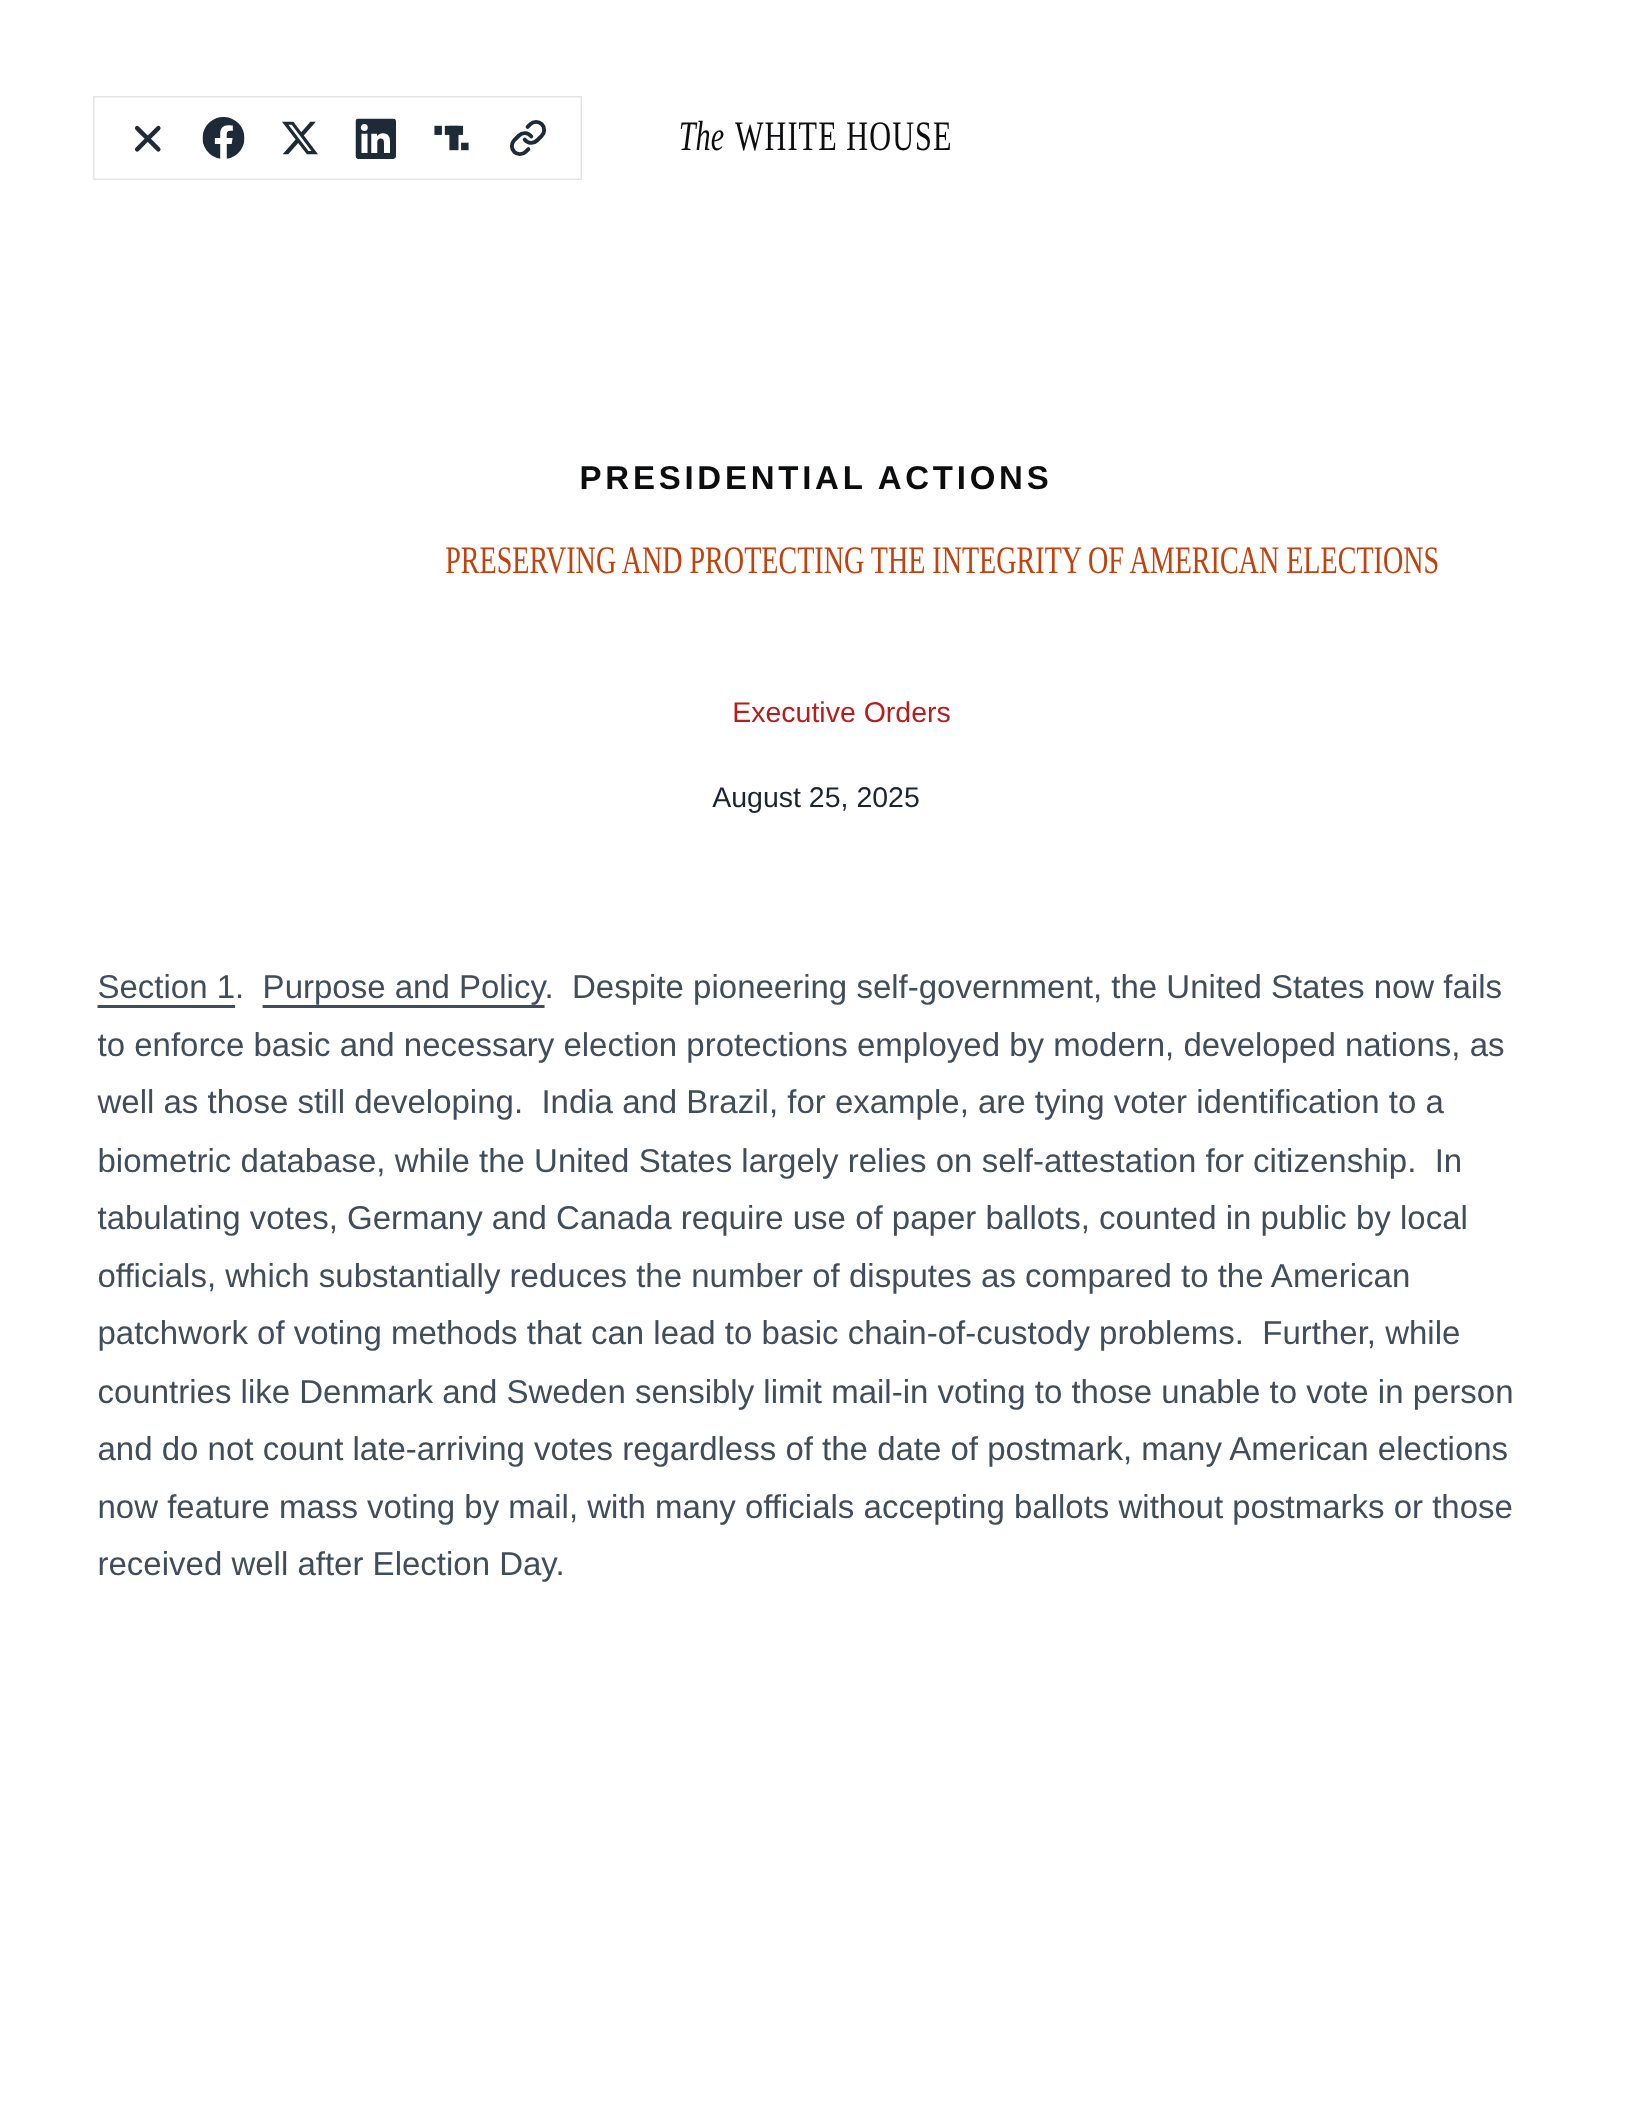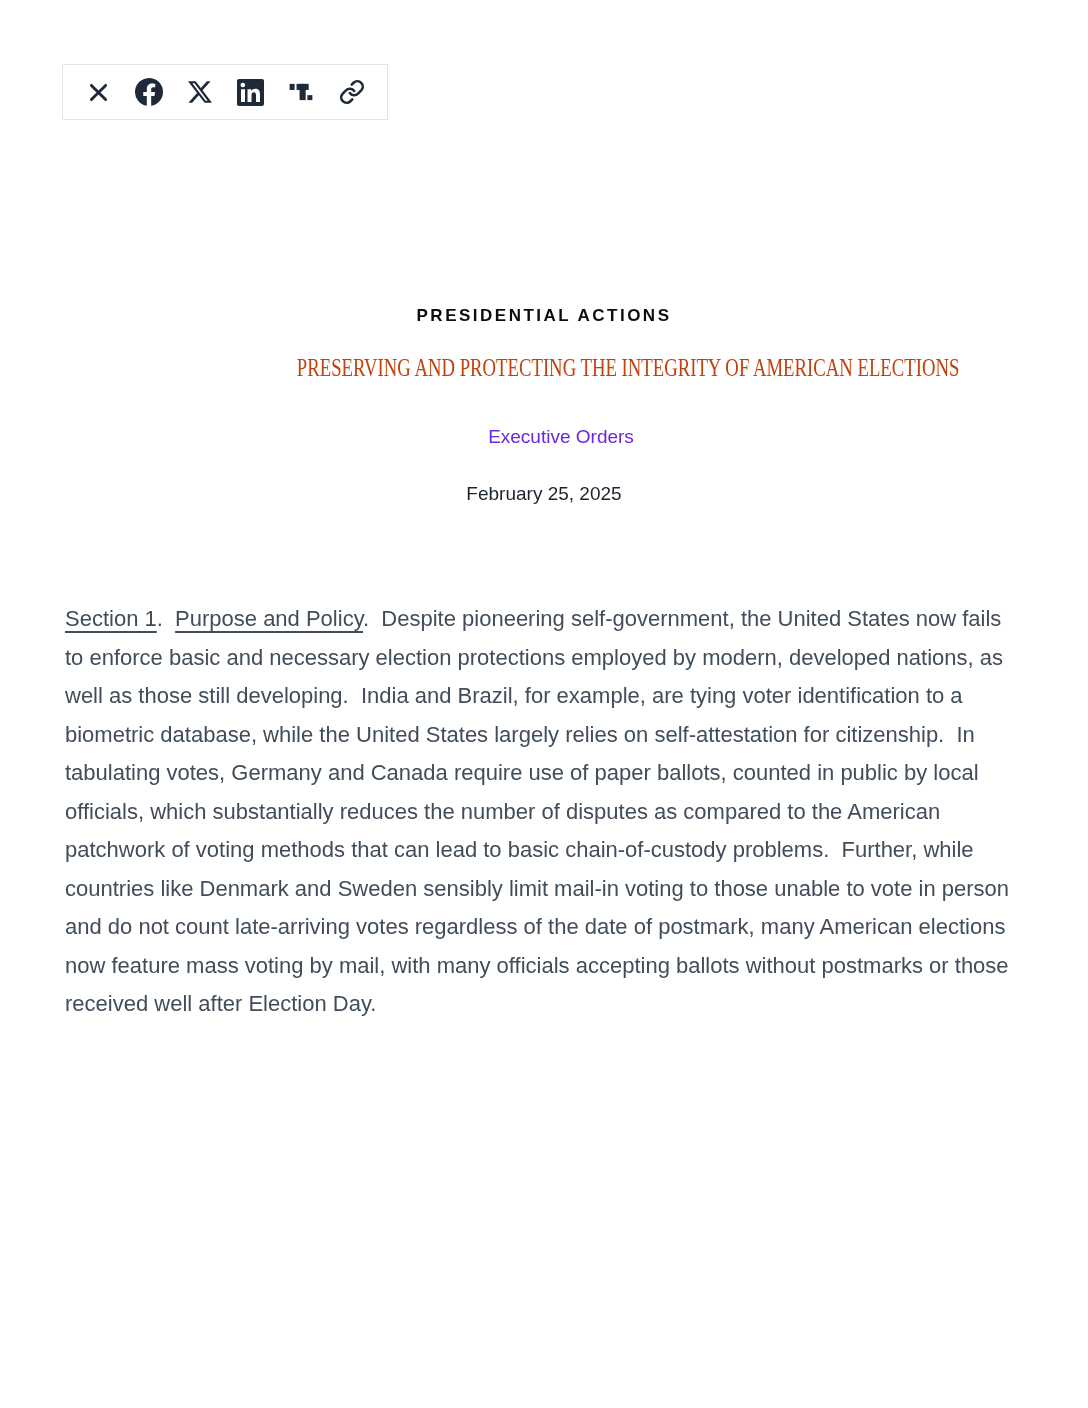--- a/index.html
+++ b/index.html
@@ -48,45 +48,45 @@
     transform-origin: center;
     font-size: 28px;
   }
   .logo-the { font-style: italic; margin-right: 10px; }
   .logo-wh  { letter-spacing: 1px; }
 
   
   .eyebrow {
     margin-top: 186px;
     text-align: center;
-    font-size: 17px;
+    font-size: 22px;
     font-weight: bold;
     letter-spacing: 2.5px;
     color: #0c0d0e;
   }
   h1.title {
     margin: 24px 0 0 0;
     text-align: right;
     font-family: "Liberation Serif", serif;
     font-weight: 400;
     font-size: 26px;
     line-height: 36px;
     color: #c2410c;
     white-space: nowrap;
   }
   h1.title .title-inner {
     display: inline-block;
     transform: scaleX(0.72);
     transform-origin: center;
   }
   .category {
-    margin-top: 40px;
+    margin-top: 73px;
     text-align: center;
     font-size: 19px;
-    color: #6d28d9;
+    color: #b91c1c;
     padding-left: 34px;
   }
   .date {
     margin-top: 35px;
     text-align: center;
     font-size: 19px;
     color: #1b2430;
   }
 
   
@@ -154,26 +154,29 @@
     <button class="share-btn">
       <span>
           <svg width="26" height="26" viewBox="0 0 24 24" fill="none" stroke="#1e2a38" stroke-width="2.4" stroke-linecap="round" stroke-linejoin="round">
             <path d="M10 13a5 5 0 0 0 7.54.54l3-3a5 5 0 0 0-7.07-7.07l-1.72 1.71"></path>
             <path d="M14 11a5 5 0 0 0-7.54-.54l-3 3a5 5 0 0 0 7.07 7.07l1.71-1.71"></path>
           </svg>
         </span>
     </button>
   </div>
 
+  <div class="logo">
+    <span class="logo-inner"><span class="logo-the">The</span><span class="logo-wh">WHITE HOUSE</span></span>
+  </div>
 
 </div>
 
 <div class="eyebrow">PRESIDENTIAL ACTIONS</div>
 
 <h1 class="title"><span class="title-inner">PRESERVING AND PROTECTING THE INTEGRITY OF AMERICAN ELECTIONS</span></h1>
 
 <div class="category">Executive Orders</div>
 
-<div class="date">February 25, 2025</div>
+<div class="date">August 25, 2025</div>
 
 <div class="article-body">
   <p><span class="u">Section 1</span><span>.  </span><span class="u">Purpose and Policy</span><span>.  Despite pioneering self-government, the United States now fails to enforce basic and necessary election protections employed by modern, developed nations, as well as those still developing.  India and Brazil, for example, are tying voter identification to a biometric database, while the United States largely relies on self-attestation for citizenship.  In tabulating votes, Germany and Canada require use of paper ballots, counted in public by local officials, which substantially reduces the number of disputes as compared to the American patchwork of voting methods that can lead to basic chain-of-custody problems.  Further, while countries like Denmark and Sweden sensibly limit mail-in voting to those unable to vote in person and do not count late-arriving votes regardless of the date of postmark, many American elections now feature mass voting by mail, with many officials accepting ballots without postmarks or those received well after Election Day.</span></p>
 </div>
 
 </body></html>

